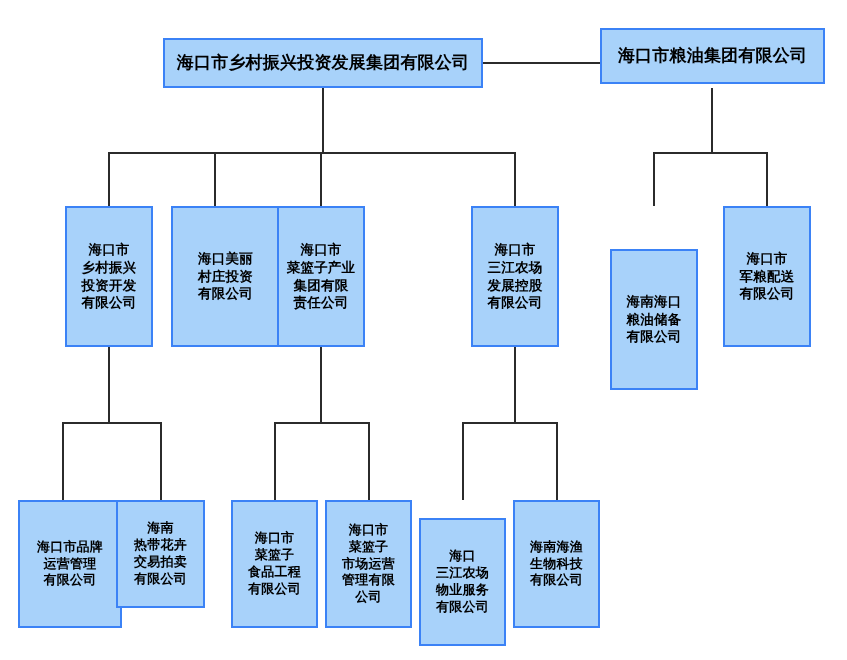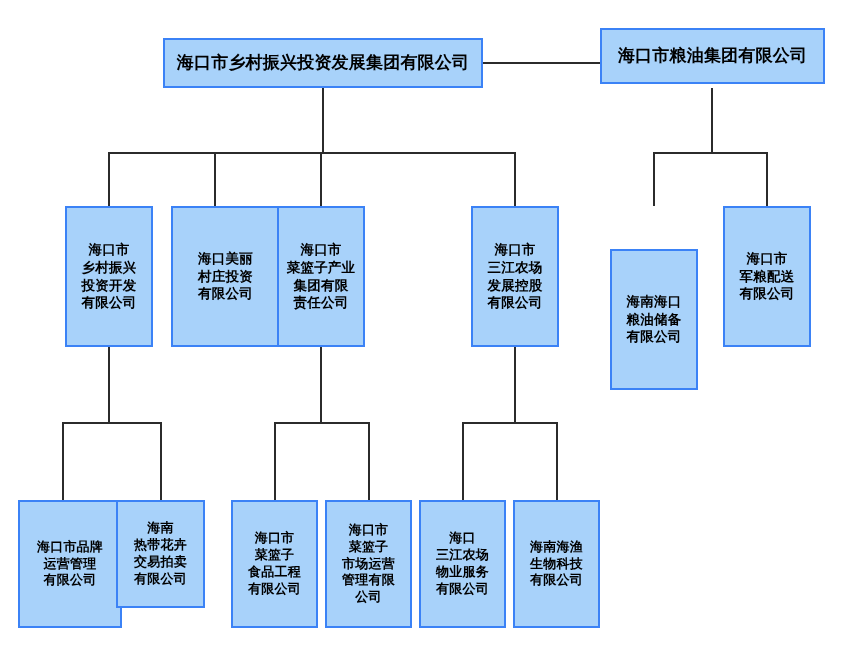--- a/index.html
+++ b/index.html
@@ -130,21 +130,21 @@
 菜篮子
 食品工程
 有限公司</div>
 
   <div class="node level-2" style="left:325px; top:500px; width:87px; height:128px;">海口市
 菜篮子
 市场运营
 管理有限
 公司</div>
 
-  <div class="node level-2" style="left:419px; top:500px; width:87px; height:128px;">海口
+  <div class="node level-2" style="left:419px; top:518px; width:87px; height:128px;">海口
 三江农场
 物业服务
 有限公司</div>
 
   <div class="node level-2" style="left:513px; top:500px; width:87px; height:128px;">海南海渔
 生物科技
 有限公司</div>
 
 </div>
 

